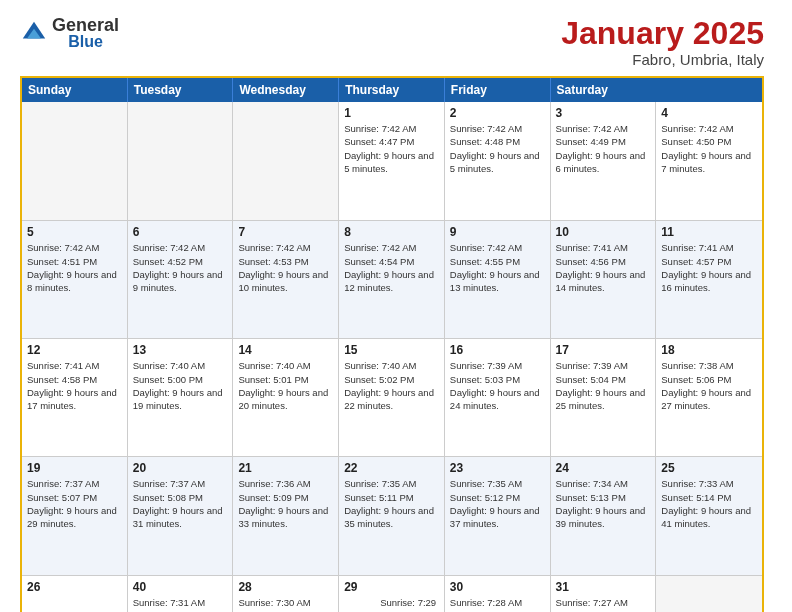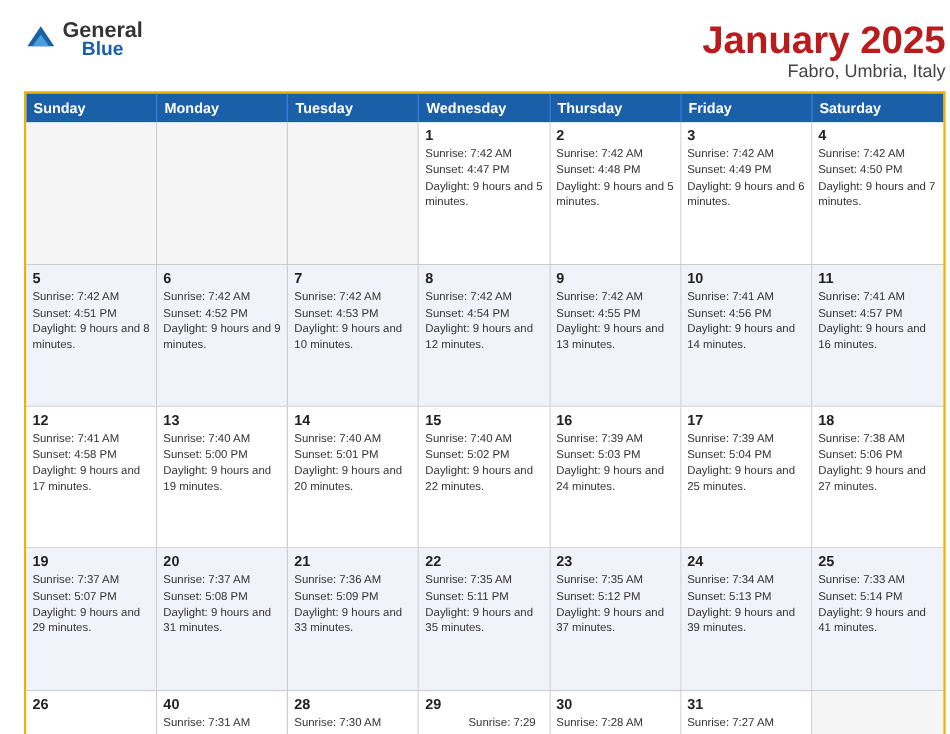--- a/index.html
+++ b/index.html
@@ -6,21 +6,21 @@
     body {
       font-family: Arial, sans-serif;
       background: #fff;
       width: 792px;
       height: 612px;
       overflow: hidden;
     }
     .page {
       width: 792px;
       height: 612px;
-      padding: 16px 4px 10px 20px;
+      padding: 16px 28px 10px 20px;
       display: flex;
       flex-direction: column;
     }
     .header {
       display: flex;
       justify-content: space-between;
       align-items: flex-start;
       margin-bottom: 8px;
     }
     .logo {
@@ -138,21 +138,20 @@
     </div>
     <div class="title-section">
       <div class="month-title">January 2025</div>
       <div class="location">Fabro, Umbria, Italy</div>
     </div>
   </div>
 
   <div class="calendar">
     <div class="cal-header">
     <div class="cal-header-cell">Sunday</div>
-        <div class="cal-header-cell">Monday</div>
         <div class="cal-header-cell">Tuesday</div>
         <div class="cal-header-cell">Wednesday</div>
         <div class="cal-header-cell">Thursday</div>
         <div class="cal-header-cell">Friday</div>
         <div class="cal-header-cell">Saturday</div>
       </div>
     <div class="cal-body">
     <div class="cal-row">
           <div class="cal-cell empty"></div>
           <div class="cal-cell empty"></div>

